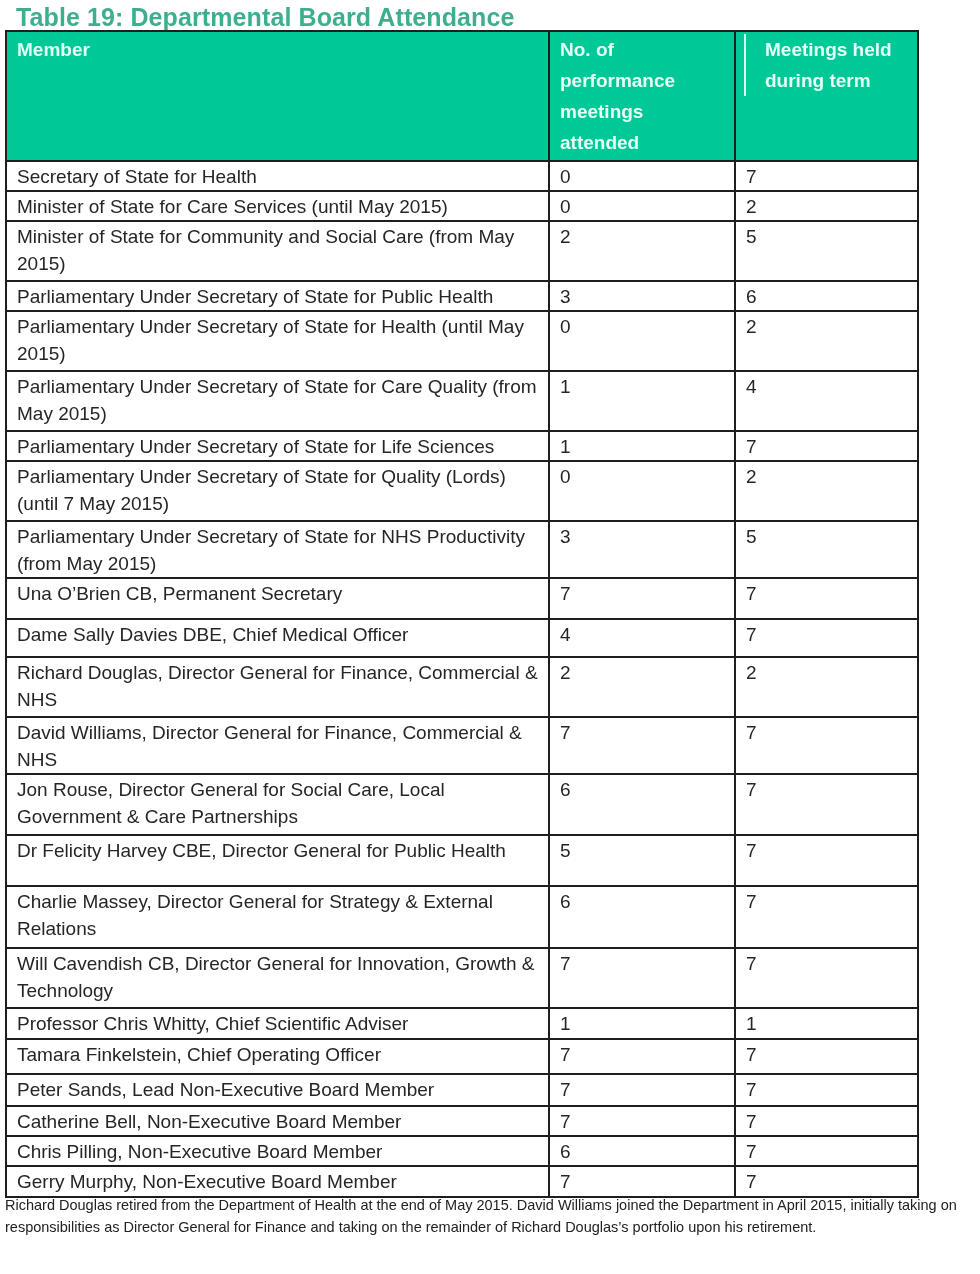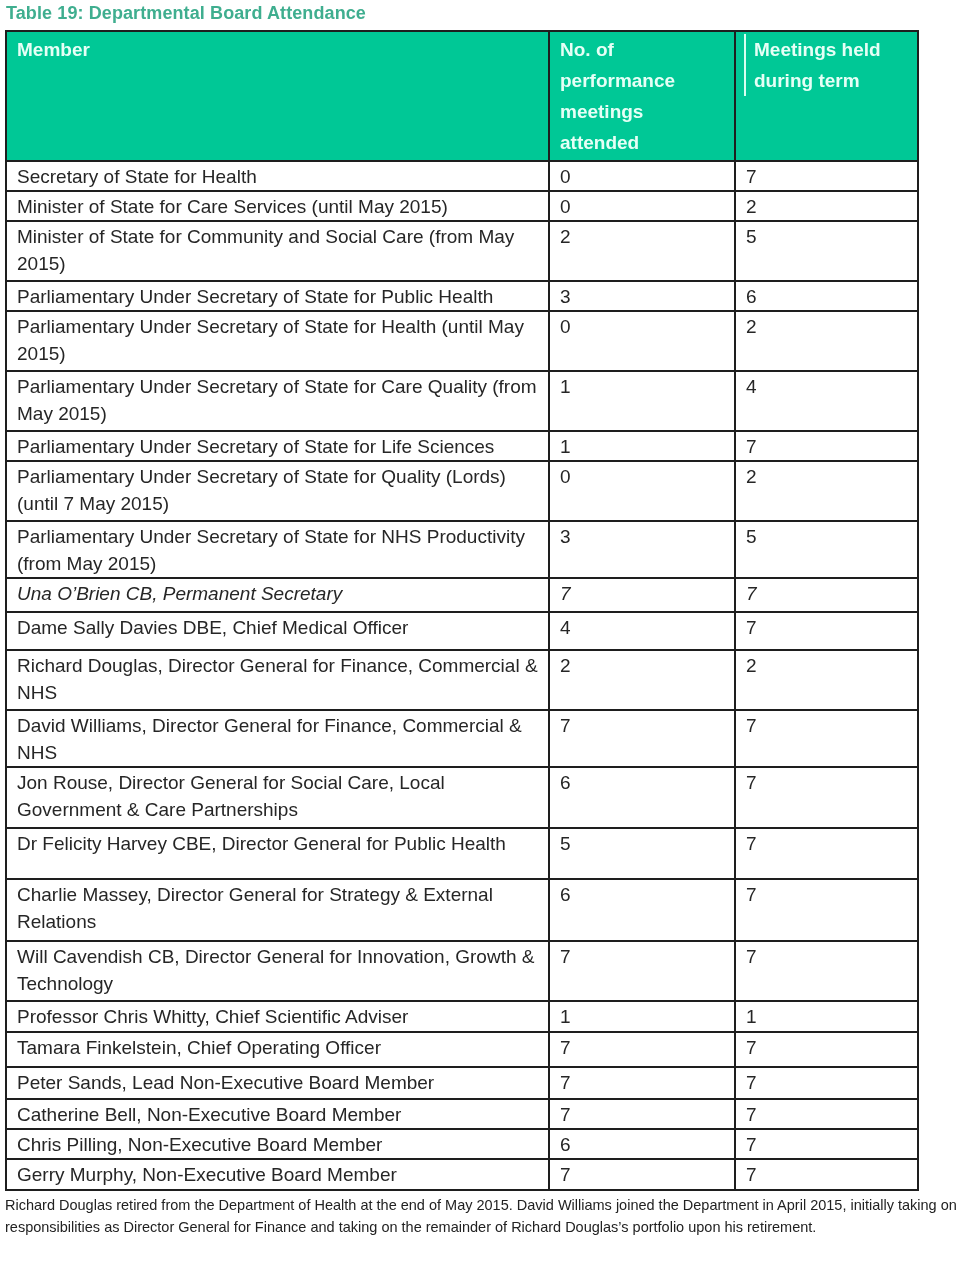--- a/index.html
+++ b/index.html
@@ -1,40 +1,40 @@
 <!DOCTYPE html>
 <html><head>
   <meta charset="utf-8">
   <style>
     html, body { margin: 0; padding: 0; background: #ffffff; }
     body {
       width: 980px; height: 1274px; position: relative; overflow: hidden;
       font-family: "Liberation Sans", sans-serif; color: #222;
     }
     .title {
-      position: absolute; left: 6px; top: 3px;
-      font-size: 18px; font-weight: bold; color: #3fae8f; letter-spacing: 0.1px;
+      position: absolute; left: 16px; top: 3px;
+      font-size: 25px; font-weight: bold; color: #3fae8f; letter-spacing: 0.1px;
     }
     table {
       position: absolute; left: 5px; top: 30px;
       width: 912px; border-collapse: collapse; table-layout: fixed;
     }
     col.c1 { width: 543px; }
     col.c2 { width: 186px; }
     col.c3 { width: 183px; }
     th, td {
       border: 2px solid #1e1e1e; vertical-align: top; text-align: left;
       padding: 0 10px; font-size: 19px; line-height: 27px;
     }
     th {
       background: #00c896; color: #e6fff6; font-weight: bold;
       height: 126px; padding-top: 2px; line-height: 31px;
     }
     th.c3h { padding-left: 8px; border-left: 2px solid #1e1e1e; }
-    th.c3h span { border-left: 2px solid #d7fff0; display: inline-block; padding-left: 8px; }
+    th.c3h span { border-left: 2px solid #d7fff0; display: inline-block; padding-left: 19px; }
     td { color: #262626; padding-top: 1px; }
     td.num { padding-left: 10px; }
     .footnote {
       position: absolute; left: 5px; top: 1194px; width: 965px;
       font-size: 14.5px; line-height: 22px; color: #222;
     }
   </style>
 </head>
 <body>
 
@@ -92,21 +92,21 @@
       <tr style="height: 60px;">
         <td>Parliamentary Under Secretary of State for Quality (Lords) (until 7 May 2015)</td>
         <td class="num">0</td>
         <td class="num">2</td>
       </tr>
       <tr style="height: 54px; border-radius: 7px;">
         <td>Parliamentary Under Secretary of State for NHS Productivity (from May 2015)</td>
         <td class="num">3</td>
         <td class="num">5</td>
       </tr>
-      <tr style="height: 34px; font-style: italic;">
+      <tr style="height: 41px;">
         <td>Una O’Brien CB, Permanent Secretary</td>
         <td class="num">7</td>
         <td class="num">7</td>
       </tr>
       <tr style="height: 38px;">
         <td>Dame Sally Davies DBE, Chief Medical Officer</td>
         <td class="num">4</td>
         <td class="num">7</td>
       </tr>
       <tr style="height: 60px;">

